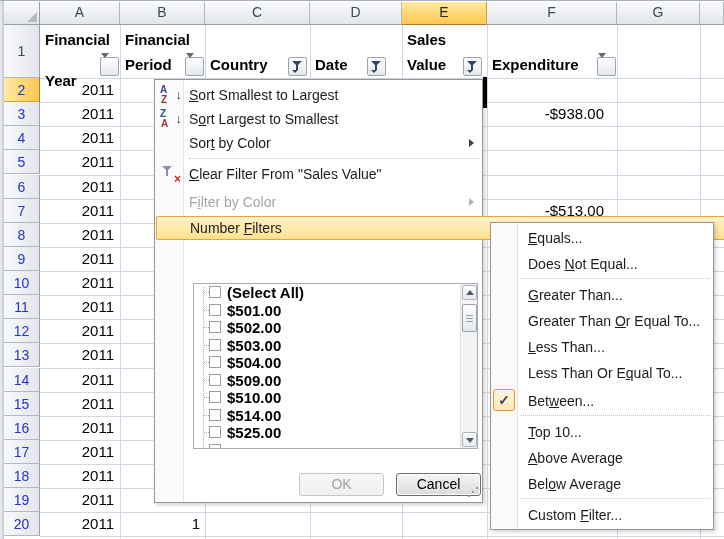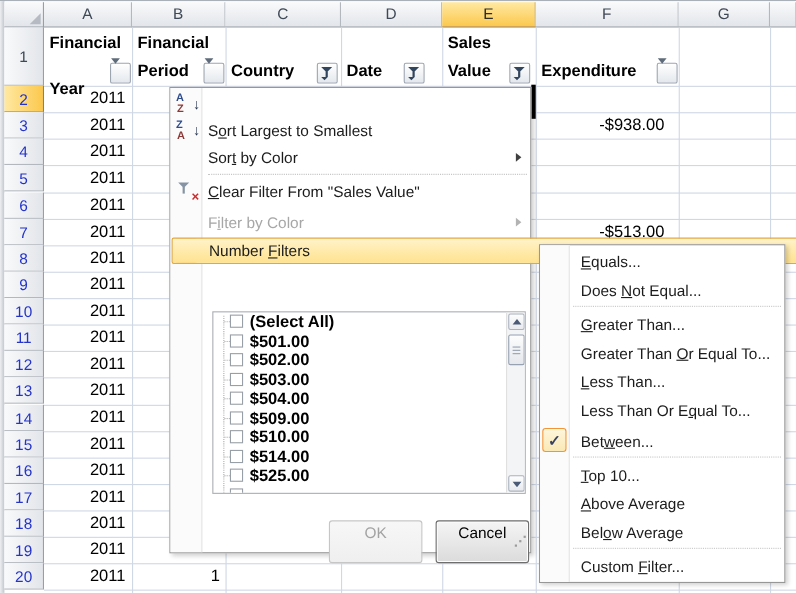--- a/index.html
+++ b/index.html
@@ -107,21 +107,21 @@
   .sb-up { top:1px; } .sb-dn { bottom:1px; }
   .sb-up::after { content:""; position:absolute; left:3px; top:4px;
     border-left:4px solid transparent; border-right:4px solid transparent; border-bottom:5px solid #4A5A77; }
   .sb-dn::after { content:""; position:absolute; left:3px; top:5px;
     border-left:4px solid transparent; border-right:4px solid transparent; border-top:5px solid #4A5A77; }
   .sb-thumb { position:absolute; left:1px; top:20px; width:15px; height:28px;
     background:linear-gradient(#FDFDFD,#E4E7EC); border:1px solid #98A1B1; border-radius:2px; }
   .sb-thumb::after { content:""; position:absolute; left:3px; right:3px; top:13px; height:1px;
     background:#98A1B1; box-shadow:0 -3px 0 #98A1B1, 0 3px 0 #98A1B1; }
   
-  .btn { position:absolute; top:393px; width:85px; height:39px; border-radius:3px;
+  .btn { position:absolute; top:393px; width:85px; height:23px; border-radius:3px;
     text-align:center; line-height:21px; font-size:14px; }
   .btn-ok { left:144px; background:linear-gradient(#F7F7F7,#EFEFEF); border:1px solid #C6C6C6; color:#A3A3A3; }
   .btn-cancel { left:241px; background:linear-gradient(#F5F5F5,#DBDBDB); border:1px solid #6E6E6E;
     box-shadow:inset 0 0 0 1px #FDFDFD; color:#000; }
   .grip { position:absolute; right:4px; bottom:3px; width:12px; height:12px; }
   .grip::before { content:""; position:absolute; right:0; top:0; width:2px; height:2px; background:#9B9B9B;
     box-shadow:-4px 4px 0 #9B9B9B, -8px 8px 0 #9B9B9B; }
   
   .submenu { position:absolute; left:490px; top:222px; width:224px; height:308px;
     background:#fff; border:1px solid #979797; box-shadow:2px 2px 4px rgba(0,0,0,0.18); z-index:20; }
@@ -265,20 +265,21 @@
         <i class="l1">Z</i>
         <i class="l2">A</i>
         <b>↓</b>
       </span>
     <span class="clricon" style="top:85px">
         <span class="cfun"></span>
         <b>×</b>
       </span>
     <span class="mcheck" style="left:3px;top:137px">✓</span>
 
+    <div class="mi" style="top:3px"><span></span><span class="k">S</span><span>ort Smallest to Largest</span></div>
     <div class="mi" style="top:27px"><span>S</span><span class="k">o</span><span>rt Largest to Smallest</span></div>
     <div class="mi" style="top:51px"><span>Sor</span><span class="k">t</span><span> by Color</span><span class="subarrow"></span></div>
     <div class="msep" style="top:78px"></div>
     <div class="mi" style="top:82px"><span></span><span class="k">C</span><span>lear Filter From "Sales Value"</span></div>
     <div class="mi disabled" style="top:110px"><span>F</span><span class="k">i</span><span>lter by Color</span><span class="subarrow gray"></span></div>
     <div class="mi hl" style="top:136px"><span>Number </span><span class="k">F</span><span>ilters</span></div>
 
 
     <div class="vlist">
       <div class="tree-vline"></div>

